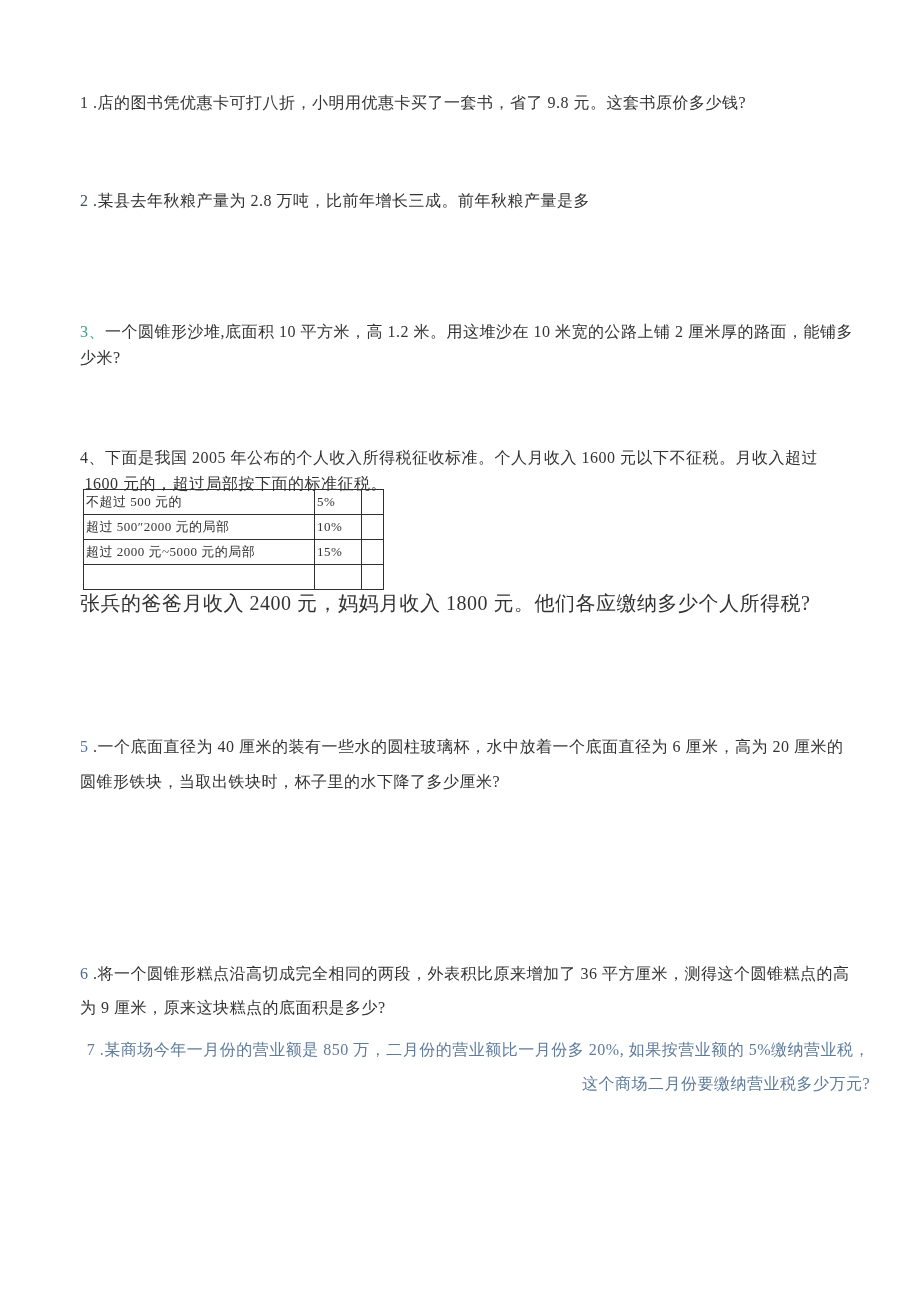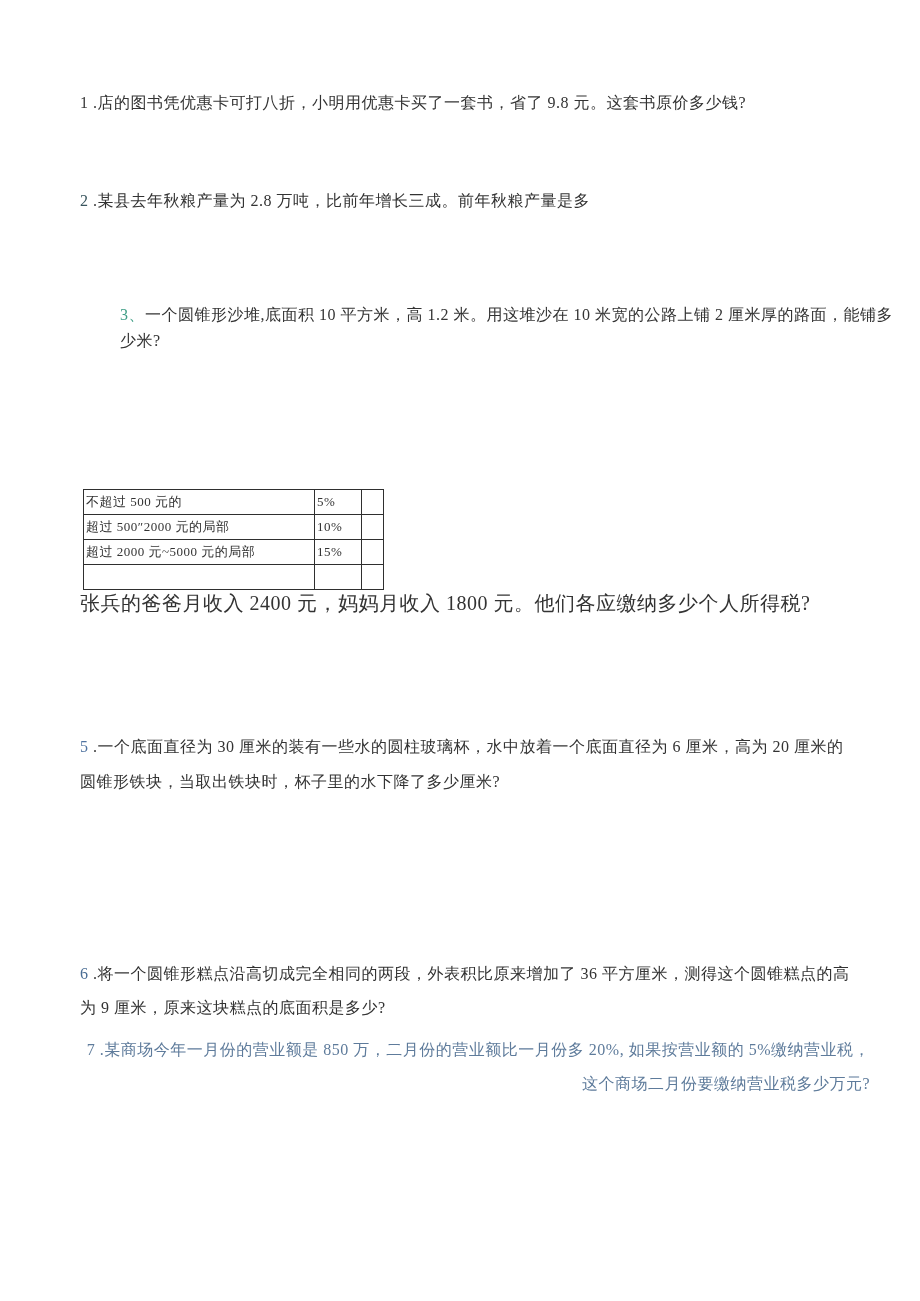--- a/index.html
+++ b/index.html
@@ -21,21 +21,21 @@
     left: 80px;
     width: 790px;
     font-size: 16px;
     letter-spacing: 0.5px;
   }
   .problem .line {
     white-space: pre-wrap;
   }
   #p1 { top: 90px;  line-height: 26px; }
   #p2 { top: 188px; line-height: 26px; }
-  #p3 { top: 302px; line-height: 26px; margin-left: 40px; }
+  #p3 { top: 319px; line-height: 26px; }
   #p4 { top: 445px; line-height: 26px; }
   #p5 { top: 729px; line-height: 35px; }
   #p6 { top: 922px; line-height: 34px; margin-top: 35px; }
   #p7 { top: 1033px; line-height: 34px; }
 
   .tax-table {
     position: absolute;
     left: 83px;
     top: 489px;
     border-collapse: collapse;
@@ -76,20 +76,24 @@
 
   <div id="p2" class="problem" style="color: rgb(51, 51, 51);">
     <div class="line"><span style="color: rgb(57, 85, 94);">2</span><span style="color: rgb(58, 58, 58);"> .</span><span>某县去年秋粮产量为 2.8 万吨，比前年增长三成。前年秋粮产量是多</span></div>
   </div>
 
   <div id="p3" class="problem" style="color: rgb(51, 51, 51);">
     <div class="line"><span style="color: rgb(63, 158, 134);">3</span><span style="color: rgb(63, 158, 134);">、</span><span>一个圆锥形沙堆,底面积 10 平方米，高 1.2 米。用这堆沙在 10 米宽的公路上铺 2 厘米厚的路面，能铺多</span></div>
     <div class="line">少米?</div>
   </div>
 
+  <div id="p4" class="problem" style="color: rgb(51, 51, 51);">
+    <div class="line"><span style="color: rgb(51, 51, 51);">4</span><span style="color: rgb(51, 51, 51);">、</span><span>下面是我国 2005 年公布的个人收入所得税征收标准。个人月收入 1600 元以下不征税。月收入超过</span></div>
+    <div class="line"> 1600 元的，超过局部按下面的标准征税。</div>
+  </div>
 
   <table class="tax-table">
     <tbody>
       <tr>
         <td class="c1">不超过 500 元的</td>
         <td class="c2">5%</td>
         <td class="c3"></td>
       </tr>
       <tr>
         <td class="c1">超过 500″2000 元的局部</td>
@@ -105,21 +109,21 @@
         <td class="c1"></td>
         <td class="c2"></td>
         <td class="c3"></td>
       </tr>
     </tbody>
   </table>
 
   <div class="tax-footer">张兵的爸爸月收入 2400 元，妈妈月收入 1800 元。他们各应缴纳多少个人所得税?</div>
 
   <div id="p5" class="problem" style="color: rgb(51, 51, 51);">
-    <div class="line"><span style="color: rgb(79, 115, 160);">5</span><span style="color: rgb(58, 58, 58);"> .</span><span>一个底面直径为 30 厘米的装有一些水的圆柱玻璃杯，水中放着一个底面直径为 6 厘米，高为 20 厘米的</span></div>
+    <div class="line"><span style="color: rgb(79, 115, 160);">5</span><span style="color: rgb(58, 58, 58);"> .</span><span>一个底面直径为 40 厘米的装有一些水的圆柱玻璃杯，水中放着一个底面直径为 6 厘米，高为 20 厘米的</span></div>
     <div class="line">圆锥形铁块，当取出铁块时，杯子里的水下降了多少厘米?</div>
   </div>
 
   <div id="p6" class="problem" style="color: rgb(51, 51, 51);">
     <div class="line"><span style="color: rgb(74, 109, 148);">6</span><span style="color: rgb(58, 58, 58);"> .</span><span>将一个圆锥形糕点沿高切成完全相同的两段，外表积比原来增加了 36 平方厘米，测得这个圆锥糕点的高</span></div>
     <div class="line">为 9 厘米，原来这块糕点的底面积是多少?</div>
   </div>
 
   <div id="p7" class="problem" style="color: rgb(94, 123, 155); text-align: right;">
     <div class="line"><span style="color: rgb(94, 123, 155);">7</span><span style="color: rgb(94, 123, 155);"> .</span><span>某商场今年一月份的营业额是 850 万，二月份的营业额比一月份多 20%, 如果按营业额的 5%缴纳营业税，</span></div>

